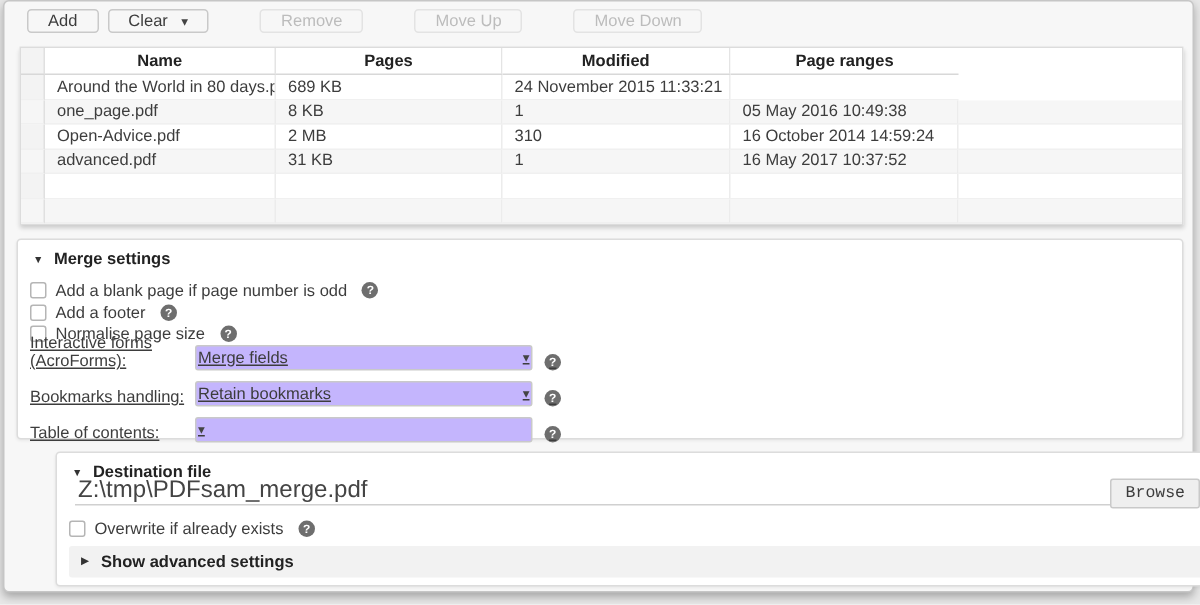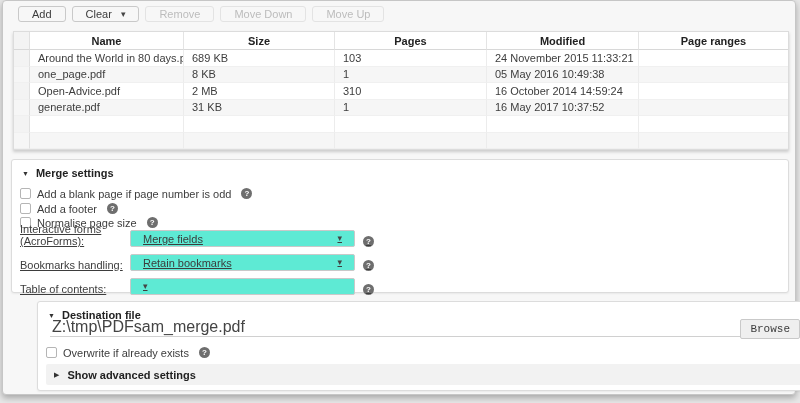--- a/index.html
+++ b/index.html
@@ -21,21 +21,21 @@
   
   .toolbar { position: absolute; left: 15px; top: 5px; display: flex; gap: 6px; }
   .btn {
     height: 16px; padding: 0 13px;
     background: #f7f7f7;
     border: 1px solid #c9c9c9; border-radius: 3px;
     font-family: inherit; font-size: 11px; color: #3c3c3c;
     display: flex; align-items: center; gap: 9px;
     cursor: pointer; white-space: nowrap;
   }
-  .btn.disabled { border-color: #e3e3e3; color: #bcbcbc; cursor: default; }
+  .btn.disabled { border-color: #e3e3e3; color: #bcbcbc; cursor: default; margin-left: 28px; }
   .caret { font-size: 9px; color: #444; line-height: 1; }
   
   .table {
     position: absolute; left: 10px; top: 30px; width: 776px;
     background: #fff;
     border: 1px solid #dcdcdc;
     box-shadow: 0 2px 3px rgba(0,0,0,0.18);
   }
   .tr { display: grid; grid-template-columns: 16px 154px 151px 152px 152px 1fr; height: 16.5px; }
   .tr.th-row { height: 18px; text-align: right; }
@@ -76,24 +76,24 @@
   .help {
     width: 11px; height: 11px; border-radius: 50%;
     background: #6e6e6e; color: #fff;
     font-size: 8px; font-weight: bold; line-height: 11px; text-align: center;
     margin-left: 4px; flex: none; cursor: pointer;
   }
   .sel-row { position: absolute; left: 8px; display: flex; align-items: flex-end; height: 17px; text-decoration: underline; }
   .sel-label { width: 110px; color: #3d3d3d; }
   .combo {
     width: 225px; height: 17px;
-    background: #5eead4;
+    background: #c4b5fd;
     border: 1px solid #c9c9c9; border-radius: 2px;
     display: flex; align-items: center;
-    padding: 0 12px; cursor: pointer;
+    padding: 0 1px; cursor: pointer;
   }
   .combo .val { flex: 1; color: #3c3c3c; }
   
   .path-field {
     position: absolute; left: 12px; top: 18px; width: 713px; height: 17px;
     border: none; border-bottom: 1px solid #d0d0d0;
     background: transparent; outline: none;
     font-family: inherit; font-size: 16px; color: #444;
     padding: 0 0 2px 2px;
   }
@@ -114,38 +114,36 @@
 
 <div class="window">
 
   <div class="toolbar">
     <button class="btn">Add</button>
     <button class="btn">
       <span>Clear</span>
       <span class="caret">▾</span>
     </button>
     <button class="btn disabled">Remove</button>
+    <button class="btn disabled">Move Up</button>
     <button class="btn disabled">Move Down</button>
-    <button class="btn disabled">Move Up</button>
   </div>
 
   <div class="table">
     <div class="tr th-row">
       <div class="td nc"></div>
       <div class="td">Name</div>
-      <div class="td">Size</div>
       <div class="td">Pages</div>
       <div class="td">Modified</div>
       <div class="td">Page ranges</div>
     </div>
     <div class="tr">
       <div class="td nc"></div>
       <div class="td">Around the World in 80 days.pdf</div>
       <div class="td">689 KB</div>
-      <div class="td">103</div>
       <div class="td">24 November 2015 11:33:21</div>
       <div class="td"></div>
     </div>
     <div class="tr alt">
       <div class="td nc"></div>
       <div class="td">one_page.pdf</div>
       <div class="td">8 KB</div>
       <div class="td">1</div>
       <div class="td">05 May 2016 10:49:38</div>
       <div class="td"></div>
@@ -153,21 +151,21 @@
     <div class="tr">
       <div class="td nc"></div>
       <div class="td">Open-Advice.pdf</div>
       <div class="td">2 MB</div>
       <div class="td">310</div>
       <div class="td">16 October 2014 14:59:24</div>
       <div class="td"></div>
     </div>
     <div class="tr alt">
       <div class="td nc"></div>
-      <div class="td">generate.pdf</div>
+      <div class="td">advanced.pdf</div>
       <div class="td">31 KB</div>
       <div class="td">1</div>
       <div class="td">16 May 2017 10:37:52</div>
       <div class="td"></div>
     </div>
     <div class="tr">
       <div class="td nc"></div>
       <div class="td"></div>
       <div class="td"></div>
       <div class="td"></div>

